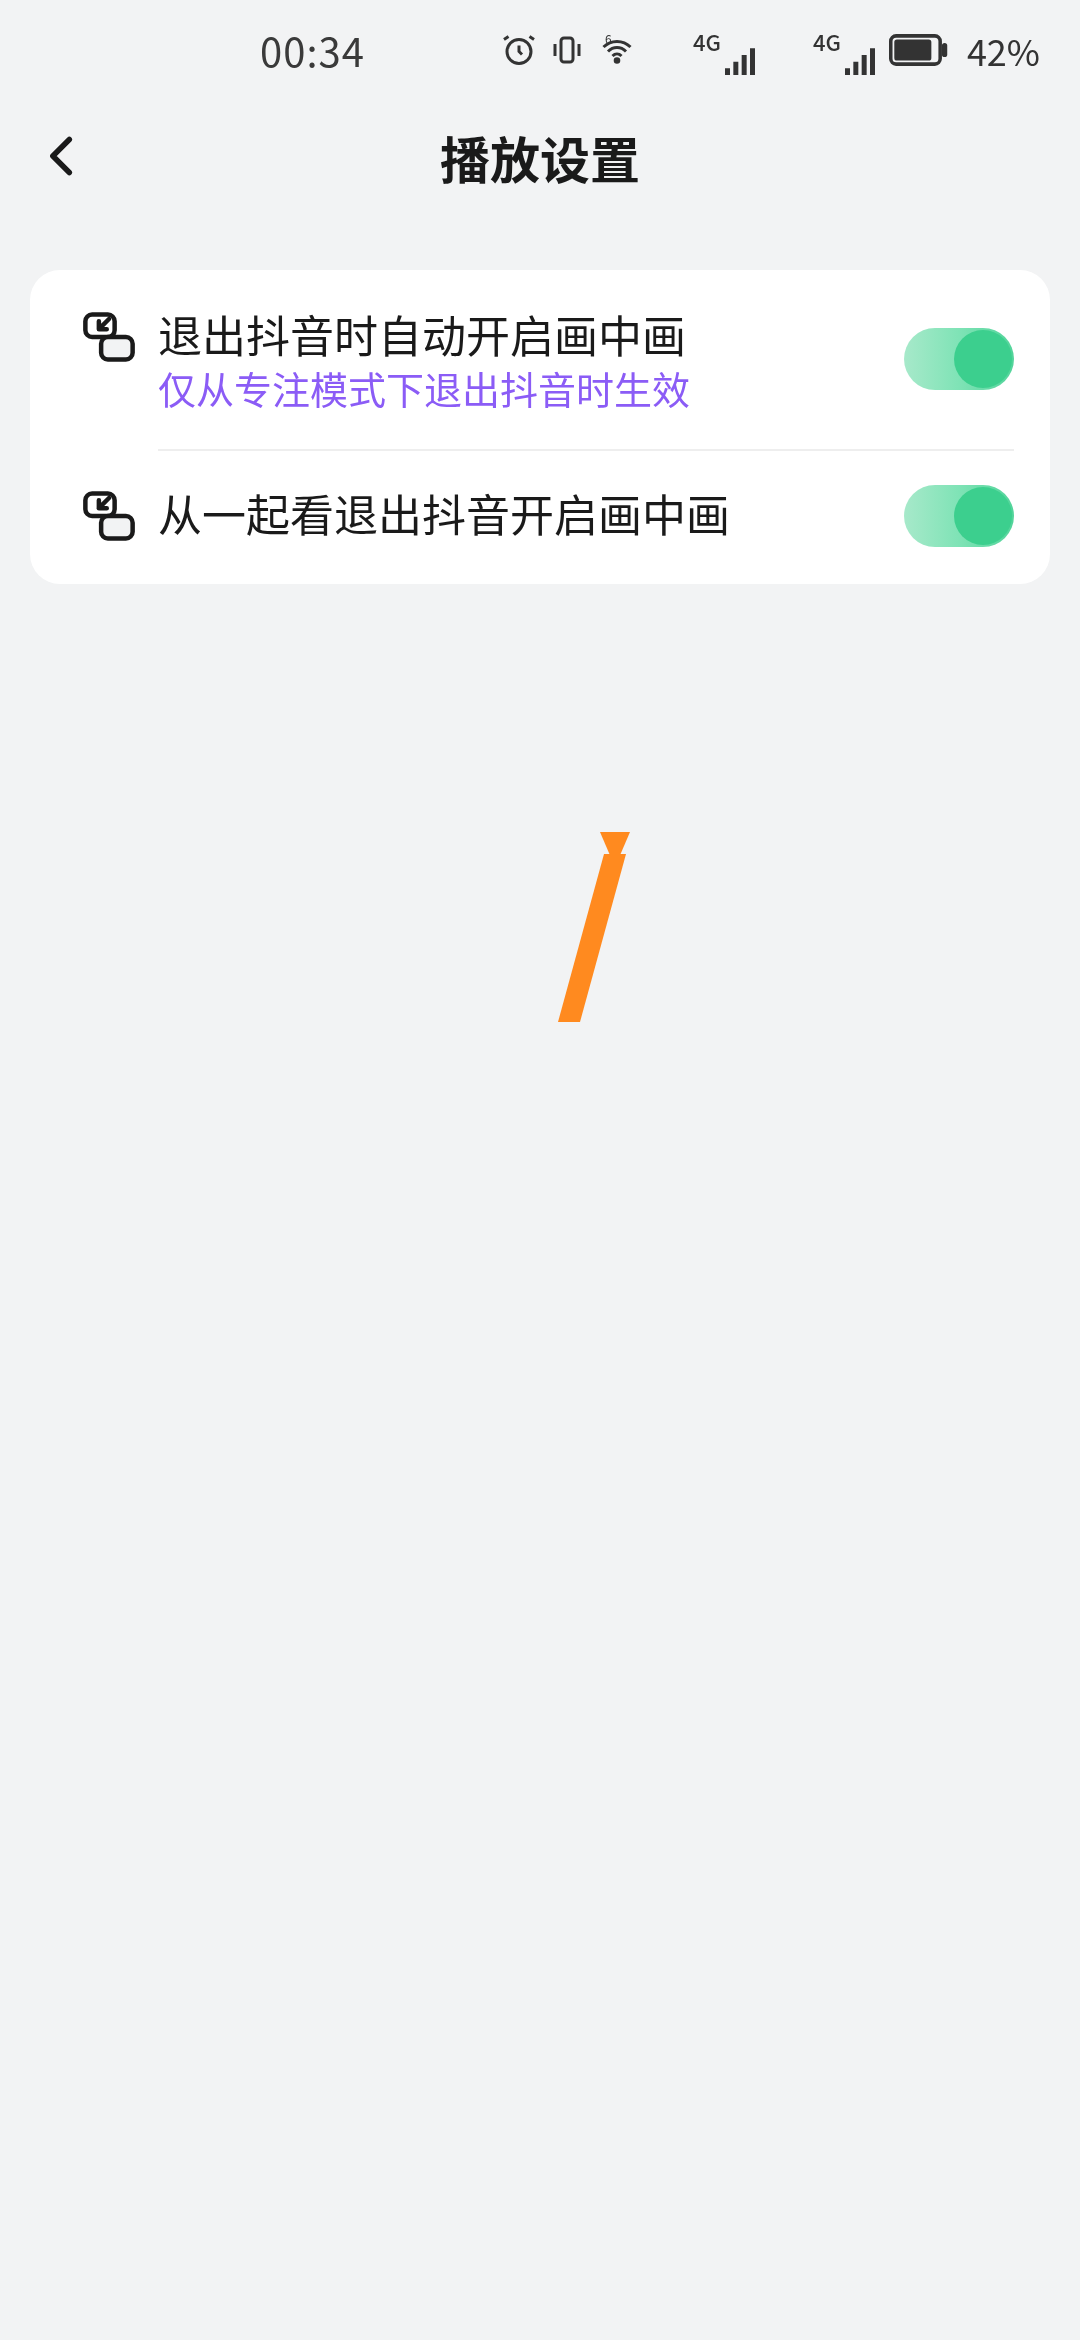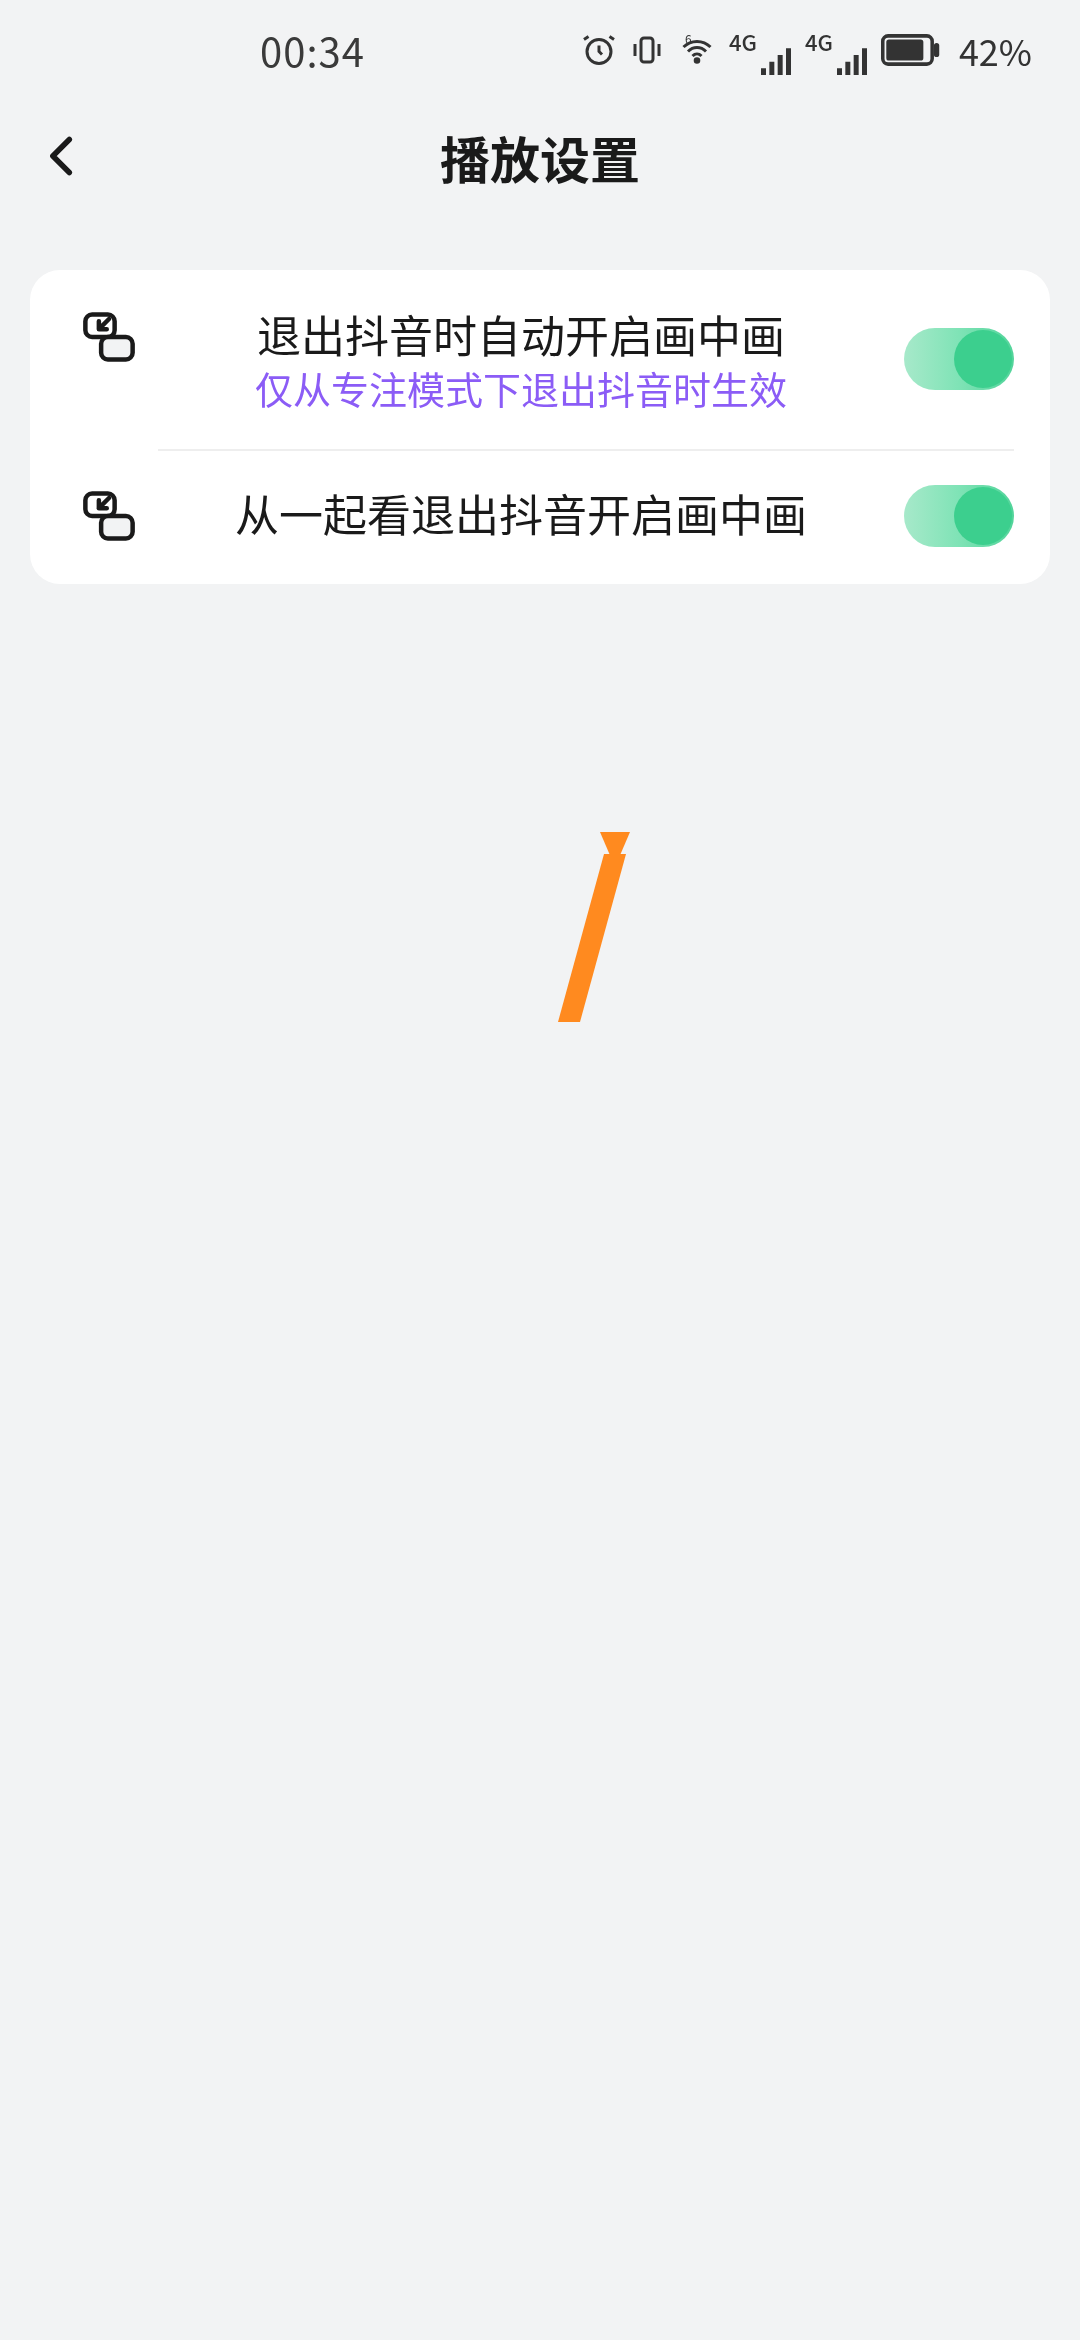--- a/index.html
+++ b/index.html
@@ -8,50 +8,50 @@
     background:#f2f3f4;
     font-family: -apple-system, "PingFang SC", "Noto Sans CJK SC", sans-serif;
     color:#1a1a1a;
     position:relative;
     overflow:hidden;
     border-radius:60px;
   }
 
   
   .status-bar {
-    position:absolute; top:0; left:0; right:8px; height:100px;
+    position:absolute; top:0; left:0; right:0; height:100px;
     display:flex; align-items:center;
     color:#2b2b2b;
     padding:0 40px 0 40px;
   }
   .status-time { flex:0 0 auto; margin-left:220px; font-size:40px; letter-spacing:1px; color:#3a3a3a; }
   .status-right { margin-left:auto; display:flex; align-items:center; gap:12px; }
   .status-right .ico { display:flex; align-items:center; }
   .bat-pct { font-size:36px; color:#333; margin-left:6px; }
-  .sig4g-lbl { font-size:22px; font-weight:500; color:#333; margin-right:2px; margin-bottom:18px;}
+  .sig4g-lbl { font-size:22px; font-weight:500; color:#333; margin-right:2px; margin-bottom:18px;margin-left:44px;}
 
   
   .header {
     position:absolute; top:92px; left:0; right:0; height:130px;
     display:flex; align-items:center;justify-content:flex-end;
   }
   .back-btn {
     position:absolute; left:22px; top:50%; transform:translateY(-50%);
     width:80px; height:80px; display:flex; align-items:center; justify-content:center;
     background:none; border:none;
   }
   .title {
     width:100%; text-align:center; font-size:50px; font-weight:700; color:#1a1a1a;
   }
 
   
   .content { position:absolute; top:270px; left:30px; right:30px; }
 
   .card {
-    background:#fff; border-radius:30px; margin-bottom:45px; overflow:hidden;text-align:center;
+    background:#fff; border-radius:30px; margin-bottom:45px; overflow:hidden;
   }
   .row {
     display:flex; align-items:flex-start; padding:36px 36px 36px 30px;
     position:relative;
   }
   .row + .row::before{
     content:""; position:absolute; top:0; left:128px; right:36px; height:2px; background:#eee;
   }
   .row .icon-slot{
     width:98px; flex:0 0 98px; display:flex; align-items:flex-start; justify-content:center; padding-top:4px;

